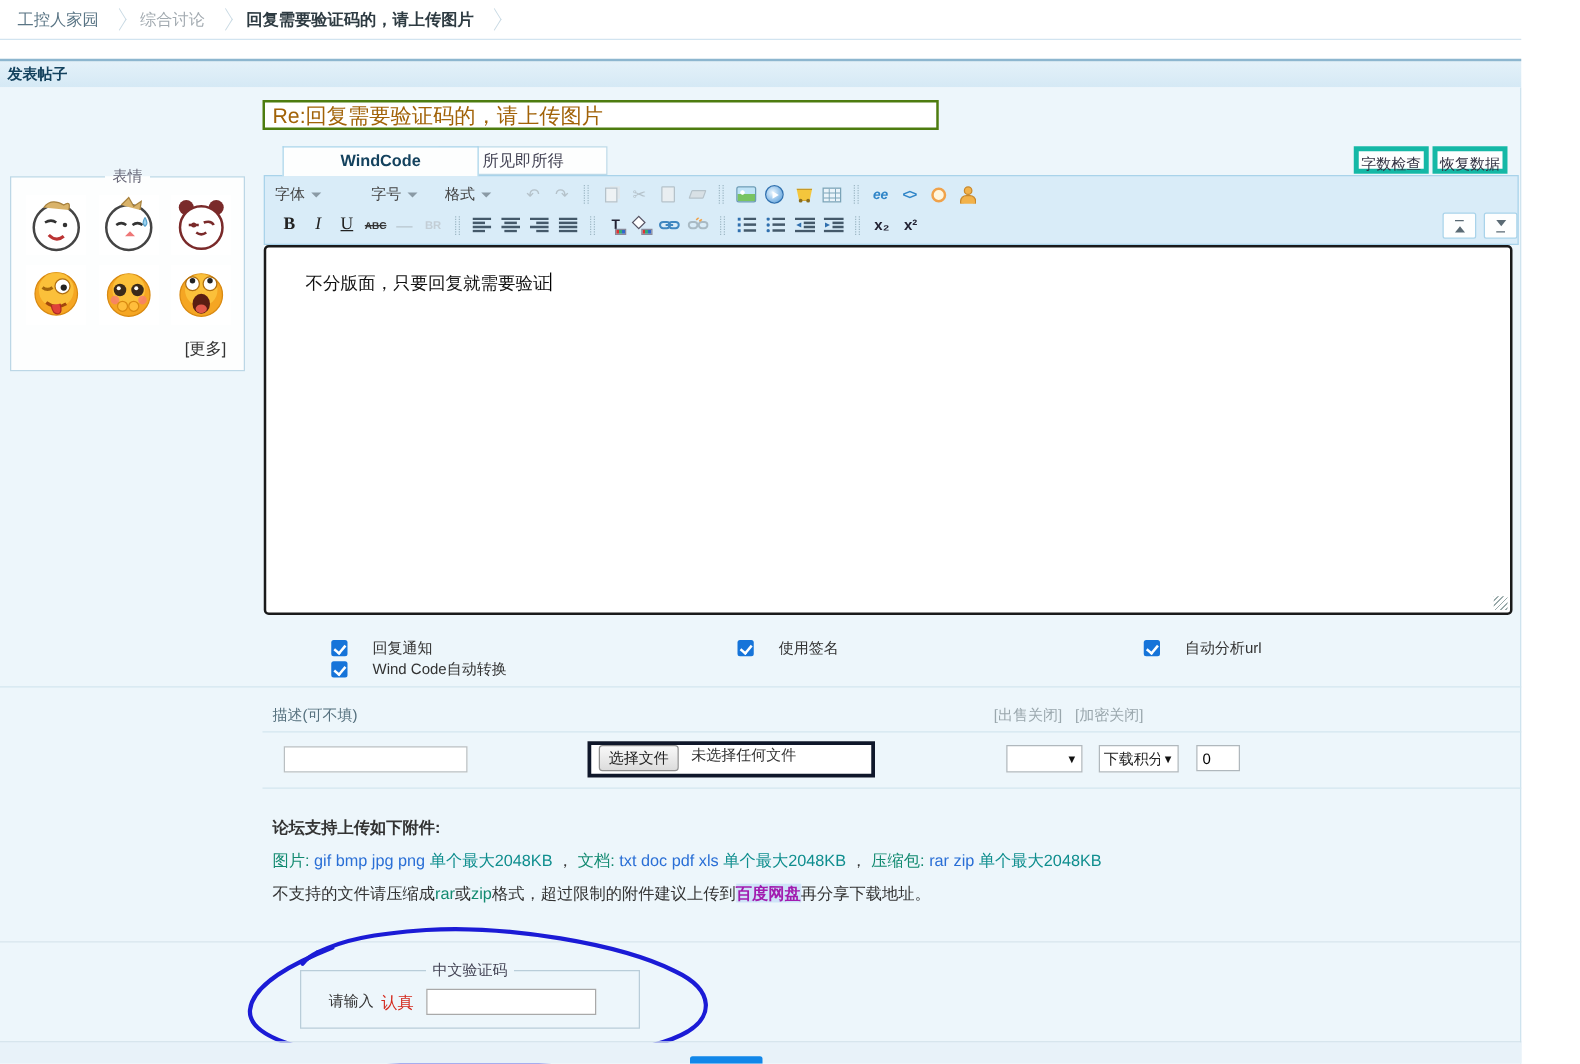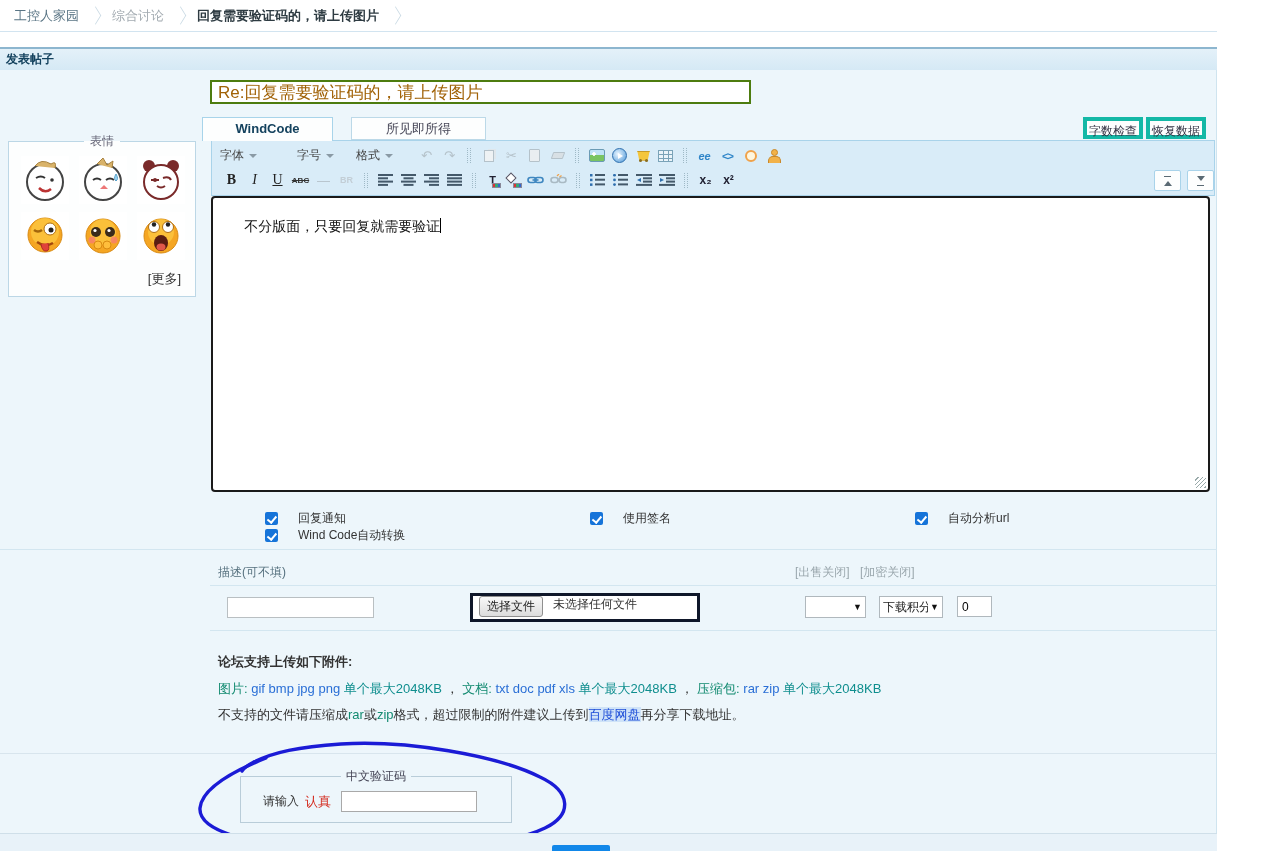--- a/index.html
+++ b/index.html
@@ -42,21 +42,21 @@
 
   
   .mini-btn { height:22px; background:#fdfefe; border:4px solid #14b8a6; font-size:12px;
               color:#334; text-align:center; line-height:20px; cursor:pointer; }
   .btn-wordcount { left:1083px; top:47px; width:60px; }
   .btn-restore  { left:1146px; top:47px; width:60px; }
 
   
   .tab { top:47px; height:23px; text-align:center; font-size:13px; line-height:22px;
          border:1px solid #a8d4ea; background:#fdfefe; cursor:pointer; }
-  .tab.active { left:202px; width:131px; height:24px; font-weight:bold; color:#14425e;
+  .tab.active { left:226px; width:157px; height:24px; font-weight:bold; color:#14425e;
                 border-bottom:none; z-index:2; background:#fdfefe; }
   .tab.idle { left:351px; width:135px; color:#445; border-color:#bcd9e8; }
 
   
   .toolbar { left:211px; top:70px; width:1004px; height:56px; background:#d9ecf8;
              border:1px solid #a9d3ea; z-index:1; }
   .tb-row { display:flex; align-items:center; height:26px; padding-left:8px; }
   .tb-row.r1 { padding-top:3px; }
   .dd { display:flex; align-items:center; font-size:12px; color:#444; cursor:pointer; margin-right:22px; }
   .dd .car { width:0; height:0; border:4px solid transparent; border-top-color:#8a9aa5; margin:5px 0 0 5px; }
@@ -159,21 +159,21 @@
   .fakesel .sc { font-size:9px; color:#111; margin-left:2px; flex:none; }
   .sel1 { left:805px; width:61px; } .sel2 { left:879px; width:64px; }
   .num-input { left:957px; top:526px; width:35px; height:21px; border:1px solid #b0b8bd;
                background:#fff; font-size:12px; padding:0 4px; }
 
   
   .info-title { left:218px; top:583px; font-size:13px; font-weight:bold; color:#333; }
   .info-line { font-size:13px; color:#333; }
   .il1 { left:218px; top:610px; } .il2 { left:218px; top:636px; }
   .tl { color:#128a70; } .ts { color:#0f8e8e; } .bl { color:#2a6fd6; }
-  .lk { color:#1d4ed8; background:#cfe3f8; }
+  .lk { color:#a21caf; background:#cfe3f8;font-weight:bold; }
 
   
   .capfield { left:240px; top:698px; width:272px; height:55px; border:1px solid #b9cdd9; }
   .capfield legend { margin:0 auto; padding:0 5px; font-size:12px; color:#445; }
   .caprow { display:flex; align-items:center; padding:6px 0 0 22px; gap:4px; }
   .cap-prompt { font-size:12px; color:#333; }
   .cap-word { font-size:13px; color:#d42a1e; margin-left:2px; }
   .cap-input { margin-left:6px; width:136px; height:21px; border:1px solid #a9a9a9; background:#fff;
                font-size:12px; padding:0 4px; }
 

